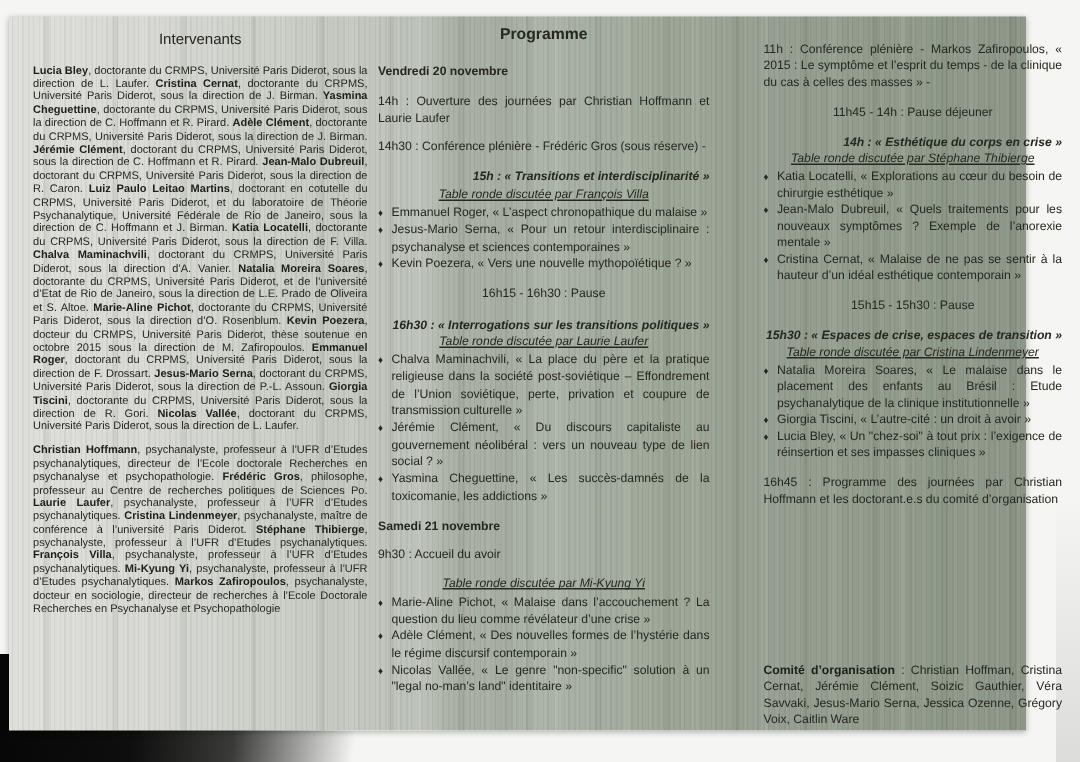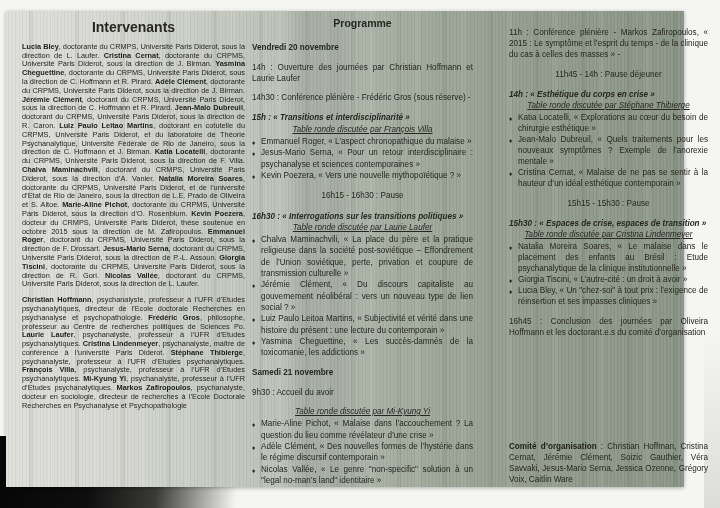--- a/index.html
+++ b/index.html
@@ -21,31 +21,31 @@
         transparent 27px 41px, rgba(255,255,255,.06) 41px 46px),
       linear-gradient(90deg, transparent 0 278px, rgba(50,62,45,.10) 295px 332px, transparent 348px),
       linear-gradient(90deg,#dededa 0%,#d6d7d2 15%,#c9ccc5 28%,#bcc1b8 40%,#abb2a6 52%,
         #9ca697 64%,#939c8e 76%,#8e9889 88%,#8b9587 100%);
   }
 
   .col { position:absolute; color:#26271f; }
   .b, .bold { font-weight:bold; color:#1d1e18; }
 
   .col-left { left:16px; top:6px; width:223px; font-size:7.35px; line-height:8.8px; text-align:justify; }
-  .col-left .title { text-align:center; font-weight:bold; font-size:14px; margin:6px 0 11px; }
+  .col-left .title { text-align:center; font-weight:normal; font-size:10px; margin:6px 0 11px; }
   .col-left p { margin-bottom:7px; }
 
   .col-mid { left:246px; top:0; width:221px; font-size:8.15px; line-height:11.3px; }
   .col-mid .title { text-align:center; font-weight:bold; font-size:10.5px; margin:7px 0 13px; }
 
   .col-right { left:503px; top:16px; width:199px; height:460px; font-size:8.15px; line-height:11px; }
 
   .day { font-weight:bold; margin:9px 0 8px; }
   .line { margin-bottom:8px; text-align:justify; }
-  .sess-h { font-weight:bold; font-style:italic; text-align:left; margin-top:9px; }
+  .sess-h { font-weight:bold; font-style:italic; text-align:right; margin-top:9px; }
   .chair { font-style:italic; text-align:center; margin-bottom:1px;text-decoration:underline; }
   .pause { text-align:center; margin:9px 0; }
   .bullet { position:relative; padding-left:9px; text-align:justify; }
   .bullet .glyph { position:absolute; left:0; top:1px; font-size:6.5px; }
   .comite { position:absolute; left:0; top:414px; width:199px; text-align:justify; }
 </style>
 </head>
 <body>
 
 <div class="stage">
@@ -86,24 +86,20 @@
 
       <div class="sess-h">16h30 : « Interrogations sur les transitions politiques »</div>
       <div class="chair">Table ronde discutée par Laurie Laufer</div>
       <div class="bullet">
         <span class="glyph">♦</span>
         <span>Chalva Maminachvili, « La place du père et la pratique religieuse dans la société post-soviétique – Effondrement de l’Union soviétique, perte, privation et coupure de transmission culturelle »</span>
       </div>
       <div class="bullet">
         <span class="glyph">♦</span>
         <span>Jérémie Clément, « Du discours capitaliste au gouvernement néolibéral : vers un nouveau type de lien social ? »</span>
-      </div>
-      <div class="bullet">
-        <span class="glyph">♦</span>
-        <span>Luiz Paulo Leitoa Martins, « Subjectivité et vérité dans une histoire du présent : une lecture du contemporain »</span>
       </div>
       <div class="bullet">
         <span class="glyph">♦</span>
         <span>Yasmina Cheguettine, « Les succès-damnés de la toxicomanie, les addictions »</span>
       </div>
 
       <div class="day">Samedi 21 novembre</div>
       <div class="line">9h30 : Accueil du avoir</div>
 
       <div class="chair">Table ronde discutée par Mi-Kyung Yi</div>
@@ -150,19 +146,19 @@
       </div>
       <div class="bullet">
         <span class="glyph">♦</span>
         <span>Giorgia Tiscini, « L’autre-cité : un droit à avoir »</span>
       </div>
       <div class="bullet">
         <span class="glyph">♦</span>
         <span>Lucia Bley, « Un "chez-soi" à tout prix : l’exigence de réinsertion et ses impasses cliniques »</span>
       </div>
 
-      <div class="line" style="margin-top:9px">16h45 : Conclusion des journées par Oliveira Hoffmann et les doctorant.e.s du comité d’organisation</div>
+      <div class="line" style="margin-top:9px">16h45 : Programme des journées par Christian Hoffmann et les doctorant.e.s du comité d’organisation</div>
 
       <div class="comite"><span class="b">Comité d’organisation</span><span> : Christian Hoffman, Cristina Cernat, Jérémie Clément, Soizic Gauthier, Véra Savvaki, Jesus-Mario Serna, Jessica Ozenne, Grégory Voix, Caitlin Ware</span></div>
     </div>
 
   </div>
 </div>
 
 </body></html>

